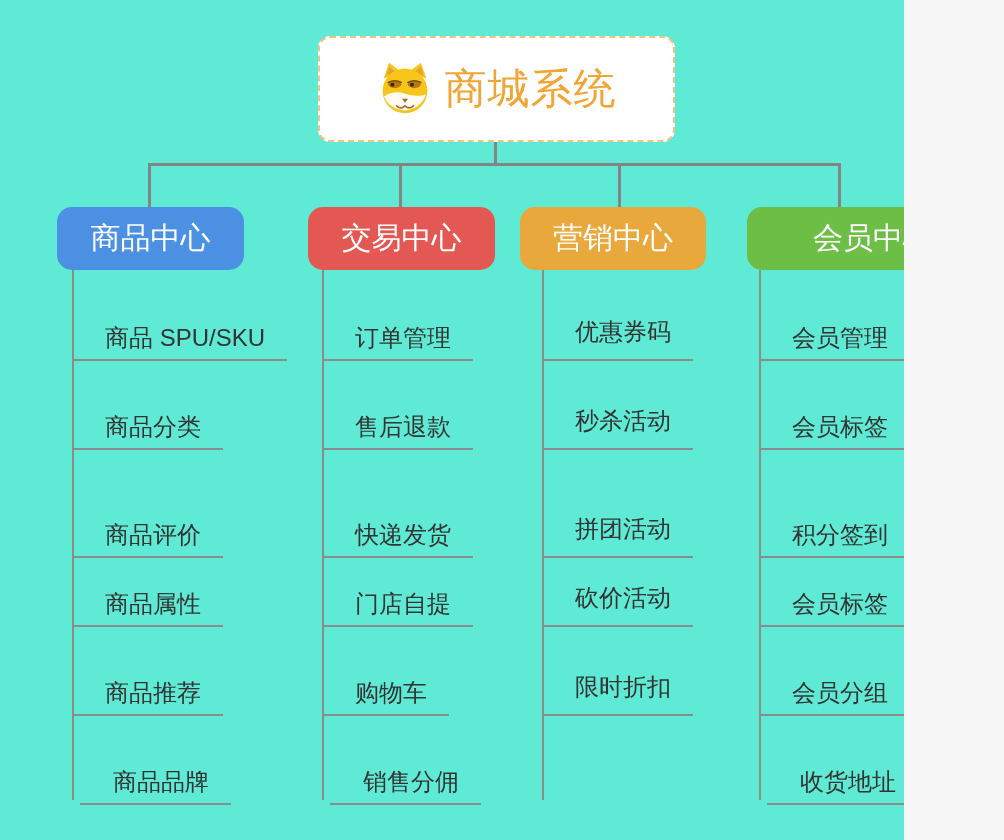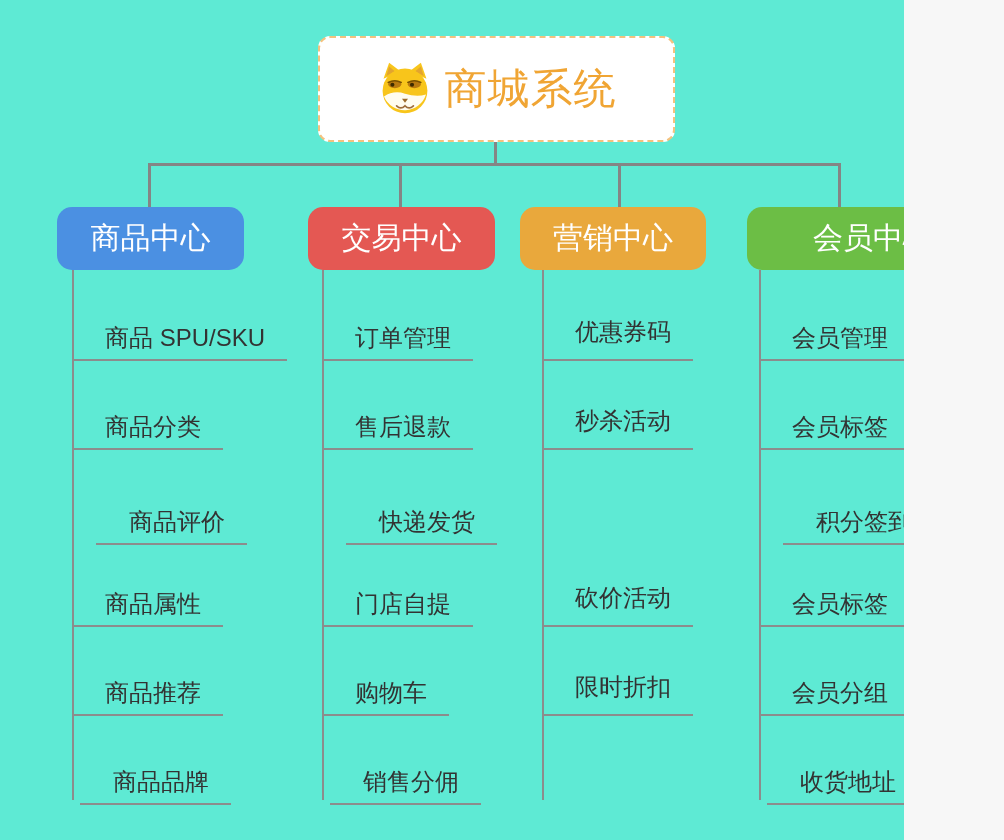--- a/index.html
+++ b/index.html
@@ -84,21 +84,21 @@
     color: #333333;
     white-space: nowrap;
     width: max-content;
   }
   .col-0 { left: 72px; text-align: center; }
   .col-1 { left: 322px; }
   .col-2 { left: 542px; align-items: center; }
   .col-3 { left: 759px; }
   .row-0 { top: 310px; }
   .row-1 { top: 399px; }
-  .row-2 { top: 494px; margin-left: 24px; }
+  .row-2 { top: 507px; }
   .row-3 { top: 576px; }
   .row-4 { top: 665px; }
   .row-5 { top: 754px; margin-left: 8px; }
 </style>
 </head>
 <body>
 
 <div class="canvas">
 
   <div class="root-node">
@@ -185,20 +185,23 @@
   <div class="child col-1 row-5">
       <span>销售分佣</span>
     </div>
 
   <div class="child col-2 row-0">
       <span>优惠券码</span>
     </div>
   <div class="child col-2 row-1">
       <span>秒杀活动</span>
     </div>
+  <div class="child col-2 row-2">
+      <span>拼团活动</span>
+    </div>
   <div class="child col-2 row-3">
       <span>砍价活动</span>
     </div>
   <div class="child col-2 row-4">
       <span>限时折扣</span>
     </div>
 
   <div class="child col-3 row-0">
       <span>会员管理</span>
     </div>

